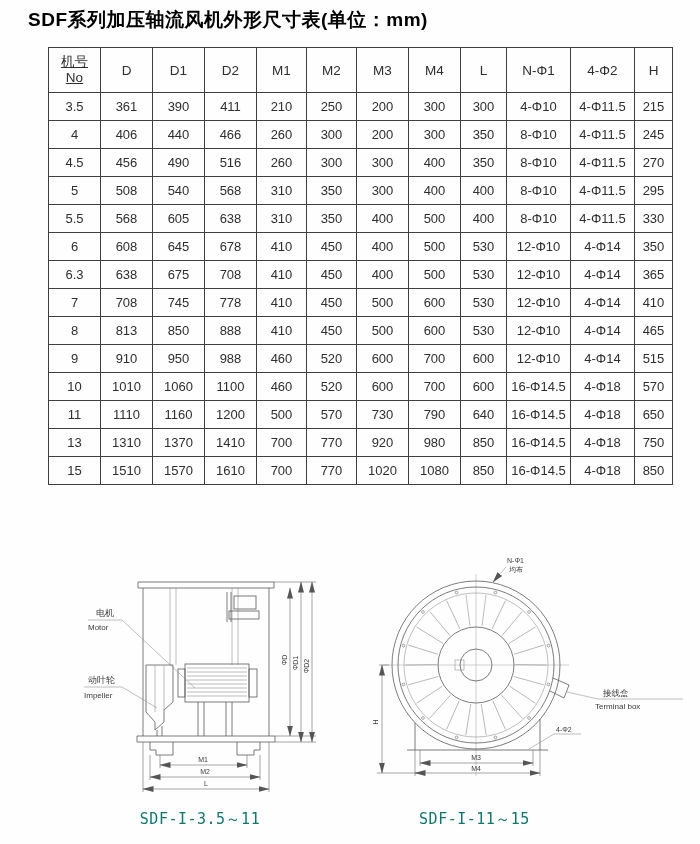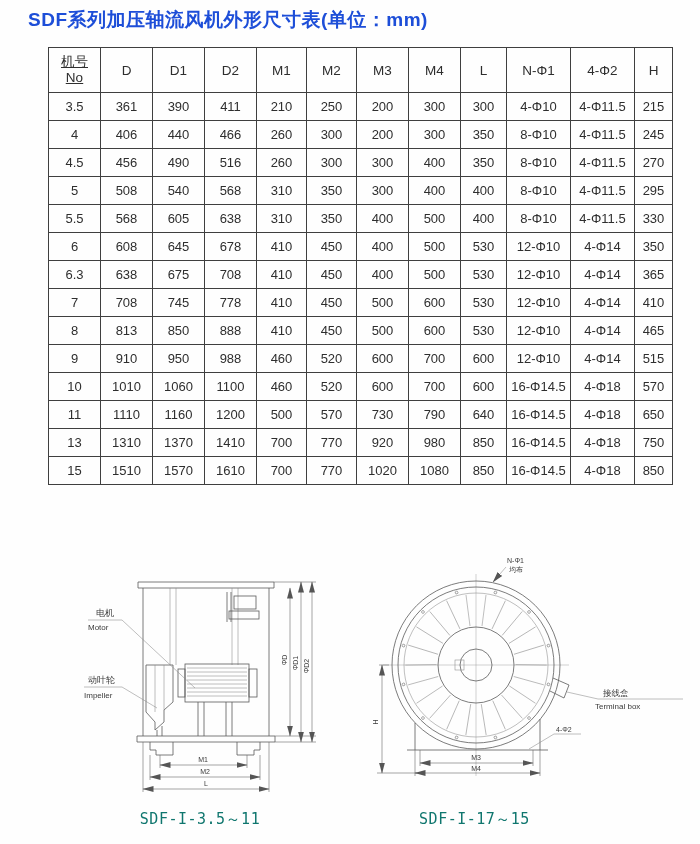--- a/index.html
+++ b/index.html
@@ -4,21 +4,21 @@
 <style>
   html,body{margin:0;padding:0;}
   body{
     width:700px;height:844px;background:#ffffff;
     font-family:"Liberation Sans","DejaVu Sans",sans-serif;
     color:#222;position:relative;overflow:hidden;
   }
   .page{position:absolute;inset:0;background:#fefefe;}
   .doc-title{
     position:absolute;left:28px;top:7px;
-    font-size:19px;font-weight:bold;color:#1d4ed8;letter-spacing:.5px;
+    font-size:19px;font-weight:bold;color:#000000;letter-spacing:.5px;
     white-space:nowrap;
   }
   table.dim-table{
     position:absolute;left:48px;top:47px;width:624px;
     border-collapse:collapse;table-layout:fixed;
     border:1.4px solid #3a3a3a;
   }
   .dim-table th,.dim-table td{
     border:1px solid #3f3f3f;text-align:center;vertical-align:middle;
     font-size:13px;font-weight:400;color:#2e2e2e;padding:0;
@@ -480,15 +480,15 @@
     <text x="121" y="219" font-size="7" text-anchor="middle">M4</text>
 
     <g>
       <text x="201" y="180" font-size="7">4-Φ2</text>
       <line class="thin" x1="199" y1="182" x2="226" y2="182"></line>
       <line class="thin" x1="199" y1="182" x2="174" y2="197"></line>
     </g>
   </svg>
 
   <div class="cap" style="left:55px;top:810px;width:290px;">SDF-I-3.5～11</div>
-  <div class="cap" style="left:357px;top:810px;width:235px;">SDF-I-17～15</div>
+  <div class="cap" style="left:357px;top:810px;width:235px;">SDF-I-11～15</div>
 
 </div>
 
 </body></html>

